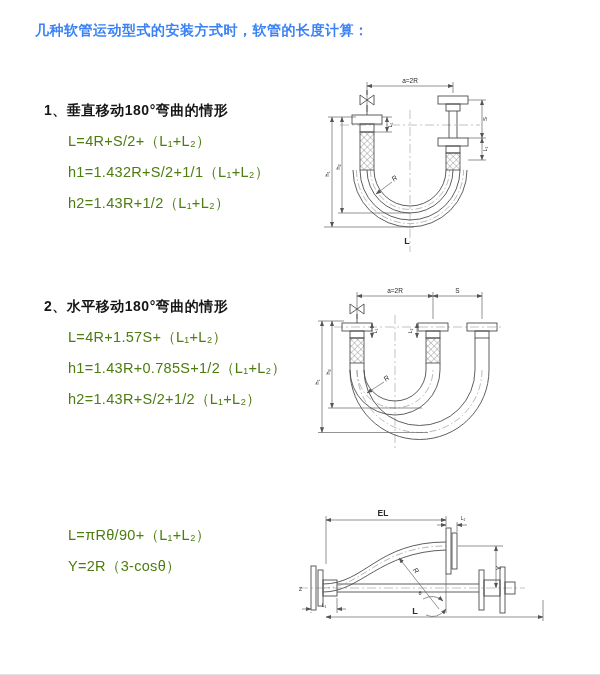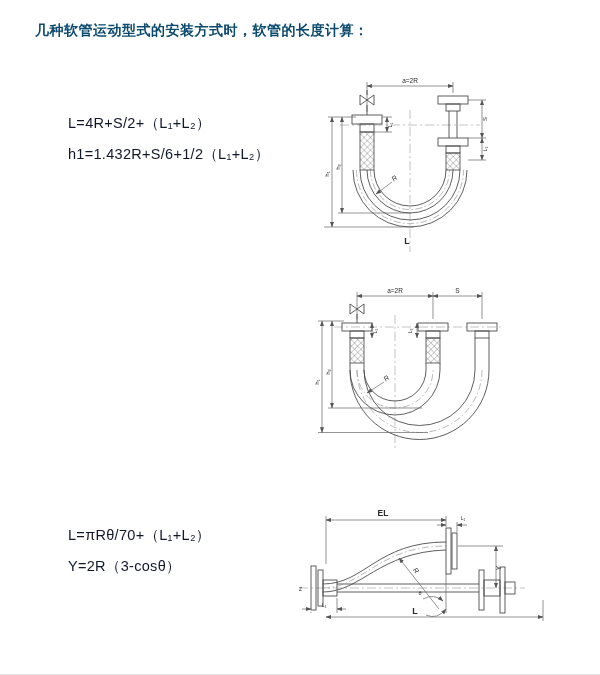--- a/index.html
+++ b/index.html
@@ -3,42 +3,44 @@
 <meta charset="utf-8">
 <style>
   html,body{margin:0;padding:0;}
   body{
     width:600px;height:675px;background:#ffffff;position:relative;overflow:hidden;
     font-family:"Liberation Sans","DejaVu Sans",sans-serif;color:#1c1c1c;
   }
   .page{position:absolute;inset:0;border-bottom:1px solid #e2e2e2;}
   .doc-title{
     position:absolute;left:35px;top:22px;font-size:14px;font-weight:bold;
-    color:#0c4a6e;letter-spacing:0.5px;
+    color:#3b82f6;letter-spacing:0.5px;
   }
   .section{position:absolute;}
   .sec-heading{font-size:14px;font-weight:bold;color:#161616;letter-spacing:0.5px;}
-  .formula{font-size:14.5px;color:#0f172a;margin:12px 0 0 24px;letter-spacing:0.3px;}
+  .formula{font-size:14.5px;color:#4d7c0f;margin:12px 0 0 24px;letter-spacing:0.3px;}
   .diagram{position:absolute;}
   svg text{fill:#2b2b2b;font-family:"Liberation Sans","DejaVu Sans",sans-serif;}
   .thin{stroke:#4d4d4d;stroke-width:0.9;fill:none;}
   .dim{stroke:#666;stroke-width:0.7;fill:none;}
   .cline{stroke:#9a9a9a;stroke-width:0.6;fill:none;stroke-dasharray:9 3 2 3;}
   .hosedash{stroke:#8a8a8a;stroke-width:0.6;fill:none;stroke-dasharray:7 2.5 1.5 2.5;}
 </style>
 </head>
 <body>
 
 <div class="page">
 
   <div class="doc-title">几种软管运动型式的安装方式时，软管的长度计算：</div>
 
   <div class="section" style="left:44px;top:102px;">
+    <div class="sec-heading">1、垂直移动180°弯曲的情形</div>
     <div class="formula">L=4R+S/2+（L₁+L₂）</div>
-    <div class="formula">h1=1.432R+S/6+1/2（L₁+L₂）</div>
+    <div class="formula">h1=1.432R+S/2+1/1（L₁+L₂）</div>
+    <div class="formula">h2=1.43R+1/2（L₁+L₂）</div>
   </div>
 
   <svg class="diagram" style="left:310px;top:70px;" width="250" height="190" viewBox="0 0 250 190">
     <defs>
       <marker id="ar1" viewBox="0 0 8 6" refX="7.5" refY="3" markerWidth="8" markerHeight="6" orient="auto-start-reverse">
         <path d="M0,0L8,3L0,6Z" fill="#555"></path>
       </marker>
       <pattern id="ht1" width="4.5" height="4.5" patternUnits="userSpaceOnUse" patternTransform="rotate(45)">
         <path d="M0,0H4.5M0,0V4.5" stroke="#777" stroke-width="0.7"></path>
       </pattern>
@@ -99,20 +101,26 @@
     <line class="dim" x1="172" y1="68" x2="172" y2="90" marker-start="url(#ar1)" marker-end="url(#ar1)"></line>
     <text x="177" y="49" font-size="6" text-anchor="middle" transform="rotate(-90 177 49)">S</text>
     <text x="177" y="79" font-size="5.5" text-anchor="middle" transform="rotate(-90 177 79)">L₂</text>
 
     <line class="dim" x1="82" y1="112" x2="66" y2="124" marker-end="url(#ar1)"></line>
     <text x="86" y="110" font-size="7" font-style="italic" text-anchor="middle" transform="rotate(-40 86 110)">R</text>
 
     <text x="97" y="174" font-size="9" font-weight="bold" text-anchor="middle">L</text>
   </svg>
 
+  <div class="section" style="left:44px;top:298px;">
+    <div class="sec-heading">2、水平移动180°弯曲的情形</div>
+    <div class="formula">L=4R+1.57S+（L₁+L₂）</div>
+    <div class="formula">h1=1.43R+0.785S+1/2（L₁+L₂）</div>
+    <div class="formula">h2=1.43R+S/2+1/2（L₁+L₂）</div>
+  </div>
 
   <svg class="diagram" style="left:310px;top:285px;" width="250" height="175" viewBox="0 0 250 175">
     <defs>
       <marker id="ar2" viewBox="0 0 8 6" refX="7.5" refY="3" markerWidth="8" markerHeight="6" orient="auto-start-reverse">
         <path d="M0,0L8,3L0,6Z" fill="#555"></path>
       </marker>
       <pattern id="ht2" width="4.5" height="4.5" patternUnits="userSpaceOnUse" patternTransform="rotate(45)">
         <path d="M0,0H4.5M0,0V4.5" stroke="#777" stroke-width="0.7"></path>
       </pattern>
     </defs>
@@ -170,21 +178,21 @@
     <line class="dim" x1="62" y1="38" x2="62" y2="53" marker-start="url(#ar2)" marker-end="url(#ar2)"></line>
     <text x="67" y="46" font-size="5.5" text-anchor="middle" transform="rotate(-90 67 46)">L₁</text>
     <line class="dim" x1="107" y1="38" x2="107" y2="53" marker-start="url(#ar2)" marker-end="url(#ar2)"></line>
     <text x="102" y="46" font-size="5.5" text-anchor="middle" transform="rotate(-90 102 46)">L₂</text>
 
     <line class="dim" x1="74" y1="97" x2="57" y2="108" marker-end="url(#ar2)"></line>
     <text x="78" y="95" font-size="7" font-style="italic" text-anchor="middle" transform="rotate(-40 78 95)">R</text>
   </svg>
 
   <div class="section" style="left:44px;top:514px;">
-    <div class="formula">L=πRθ/70+（L₁+L₂）</div>
+    <div class="formula">L=πRθ/90+（L₁+L₂）</div>
     <div class="formula">Y=2R（3-cosθ）</div>
   </div>
 
   <svg class="diagram" style="left:293px;top:500px;" width="292" height="145" viewBox="0 0 292 145">
     <defs>
       <marker id="ar3" viewBox="0 0 8 6" refX="7.5" refY="3" markerWidth="8" markerHeight="6" orient="auto-start-reverse">
         <path d="M0,0L8,3L0,6Z" fill="#555"></path>
       </marker>
     </defs>
 

